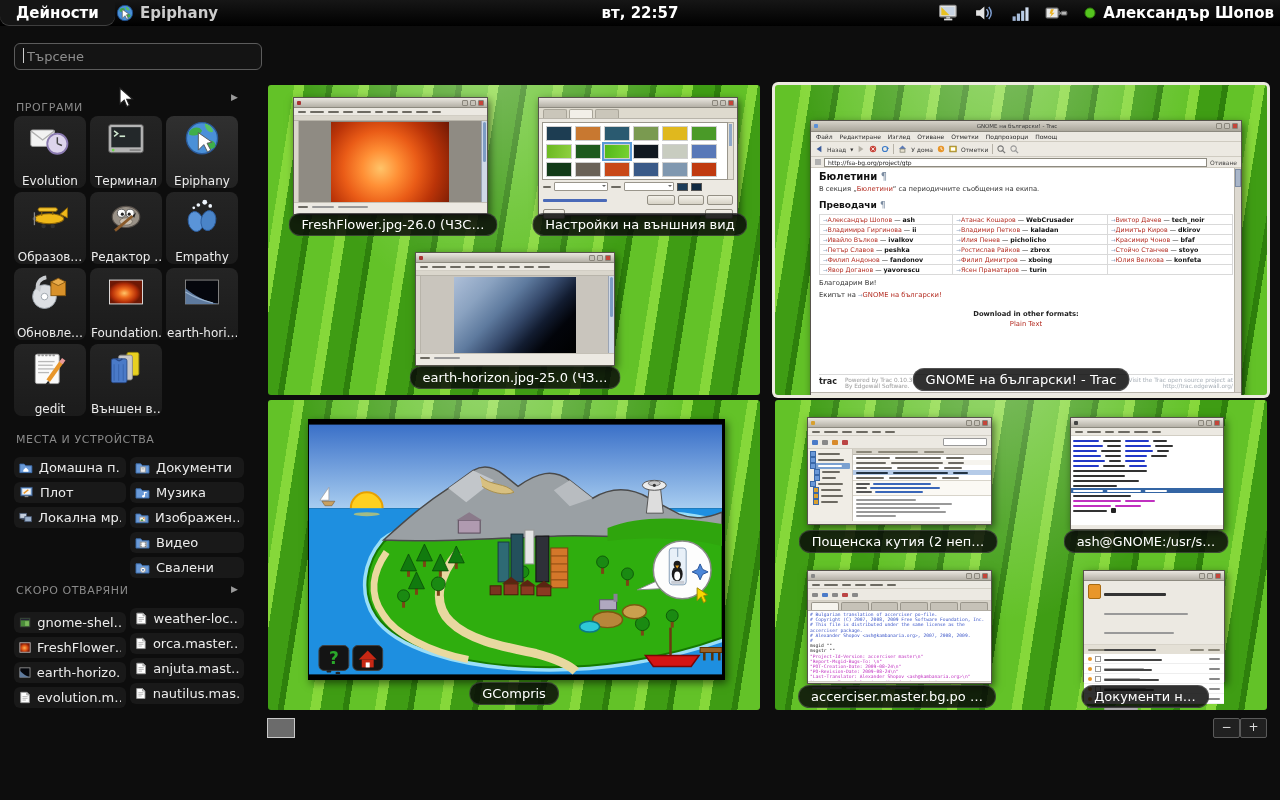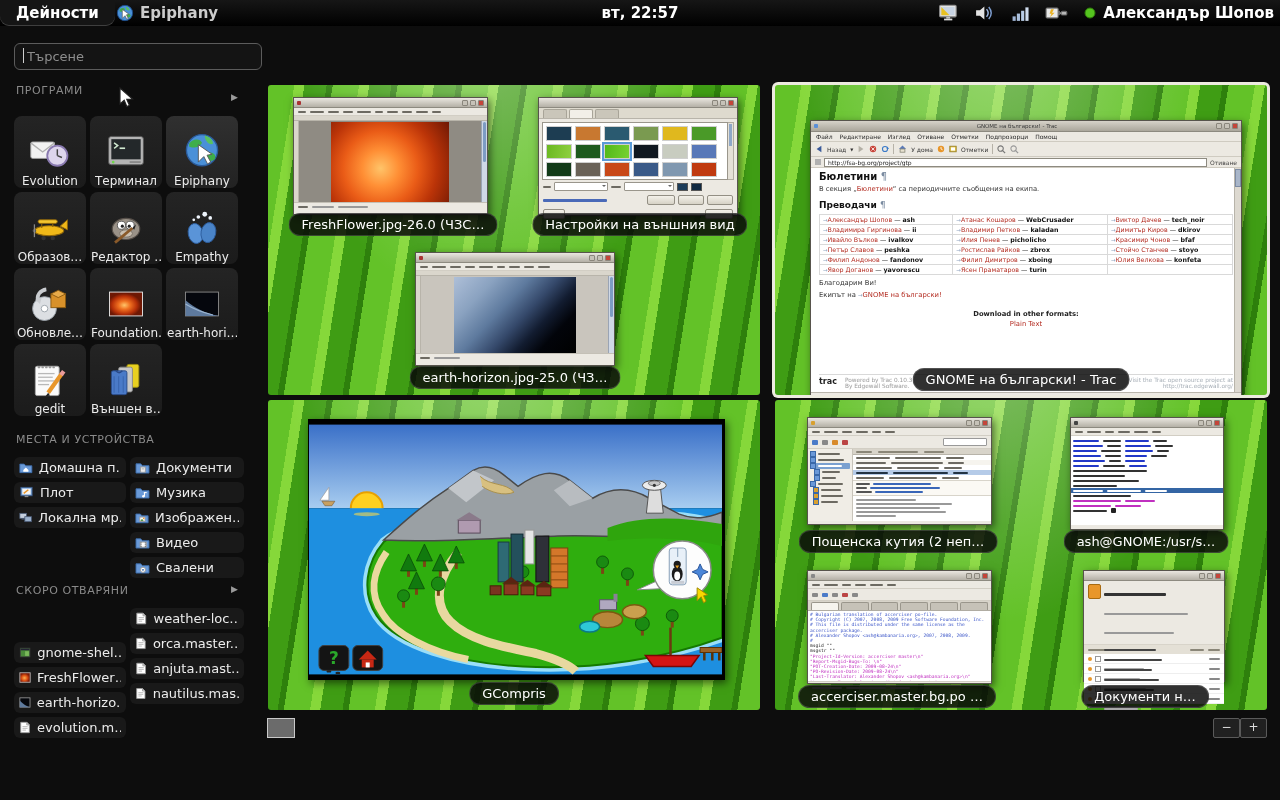--- a/index.html
+++ b/index.html
@@ -17,21 +17,21 @@
   #status .uname{font-size:15px;font-weight:bold;color:#fff;display:flex;align-items:center;gap:7px}
 
   
   #search{position:absolute;left:14px;top:43px;width:226px;height:25px;background:#141414;border:1px solid #5c5c5c;border-radius:6px;
           color:#e8e8e8;font-size:13px;padding:0 8px 0 12px;font-family:inherit;outline:none}
   #search::placeholder{color:#8d8d8d}
   #searchcaret{position:absolute;left:23px;top:48px;width:1px;height:15px;background:#cfcfcf}
   .sechead{position:absolute;left:16px;font-size:11px;letter-spacing:.6px;color:#8a8a8a}
   .secarrow{position:absolute;left:231px;font-size:9px;color:#9a9a9a}
   #tiles{position:absolute;left:14px;top:116px;display:grid;grid-template-columns:repeat(3,72px);gap:4px}
-  .tile{width:72px;height:72px;background:linear-gradient(#242424,#1b1b1b);border-radius:8px;display:flex;flex-direction:column;align-items:center;justify-content:flex-end;cursor:pointer}
+  .tile{width:72px;height:72px;background:linear-gradient(#242424,#1b1b1b);border-radius:8px;display:flex;flex-direction:column;align-items:center;justify-content:space-between;cursor:pointer}
   .tile.focused{background:linear-gradient(#303030,#222)}
   .tile svg{margin-top:2px}
   .tile .tl{font-size:12px;color:#ececec;line-height:14px;max-width:70px;white-space:nowrap;overflow:hidden}
   .icol{position:absolute;display:flex;flex-direction:column;gap:4px}
   .pitem{height:21px;display:flex;align-items:center;gap:6px;background:rgba(255,255,255,.05);border-radius:6px;padding:0 5px;cursor:pointer}
   .pitem span{font-size:13px;color:#ececec;white-space:nowrap;overflow:hidden}
 
   
   .ws{position:absolute;width:492px;height:310px;border-radius:3px;overflow:hidden;
       background:
@@ -193,21 +193,21 @@
         <circle cx="6" cy="6" r="5" fill="#55c41f" stroke="#2e7a0a"></circle>
       </svg>
       <span>Александър Шопов</span>
     </div>
   </div>
 </div>
 
 <input id="search" type="text" placeholder="Търсене" style="">
 <div id="searchcaret"></div>
 
-<div class="sechead" style="top:84px">ПРОГРАМИ</div>
+<div class="sechead" style="top:101px">ПРОГРАМИ</div>
 <div class="secarrow" style="top:92px">▶</div>
 
 <div id="tiles">
   <div class="tile">
     <svg width="44" height="44" viewBox="0 0 48 48">
       <rect x="3" y="13" width="26" height="18" rx="2" fill="#f2f2f2" stroke="#9a9a9a"></rect>
       <polyline points="3,14 16,24 29,14" fill="none" stroke="#b0b0b0" stroke-width="1.5"></polyline>
       <circle cx="32" cy="28" r="11" fill="#ddd5ec" stroke="#8a7ab0" stroke-width="2"></circle>
       <line x1="32" y1="28" x2="32" y2="21" stroke="#444" stroke-width="1.6"></line>
       <line x1="32" y1="28" x2="37" y2="30" stroke="#444" stroke-width="1.6"></line>
@@ -424,21 +424,21 @@
       <circle cx="8.5" cy="9.5" r="2.8" fill="#fff" stroke="#999"></circle>
       <polygon points="8.5,11 7,9 10,9" fill="#3a6aa8"></polygon>
     </svg>
     <span>Свалени</span>
   </div>
 </div>
 
 <div class="sechead" style="top:584px">СКОРО ОТВАРЯНИ</div>
 <div class="secarrow" style="top:584px">▶</div>
 
-<div class="icol" style="left:14px;top:642px;width:112px">
+<div class="icol" style="left:14px;top:612px;width:112px">
   <div class="pitem">
     <svg width="13" height="13" viewBox="0 0 14 14">
       <rect x="1" y="1.5" width="12" height="11" fill="#3a3a3a"></rect>
       <rect x="2" y="2.5" width="10" height="9" fill="#4a8a3a"></rect>
       <rect x="2" y="2.5" width="10" height="2" fill="#223"></rect>
         <rect x="7" y="5.5" width="4.4" height="5.4" fill="#7ab85a"></rect>
     </svg>
     <span>gnome-shel…</span>
   </div>
   <div class="pitem">

